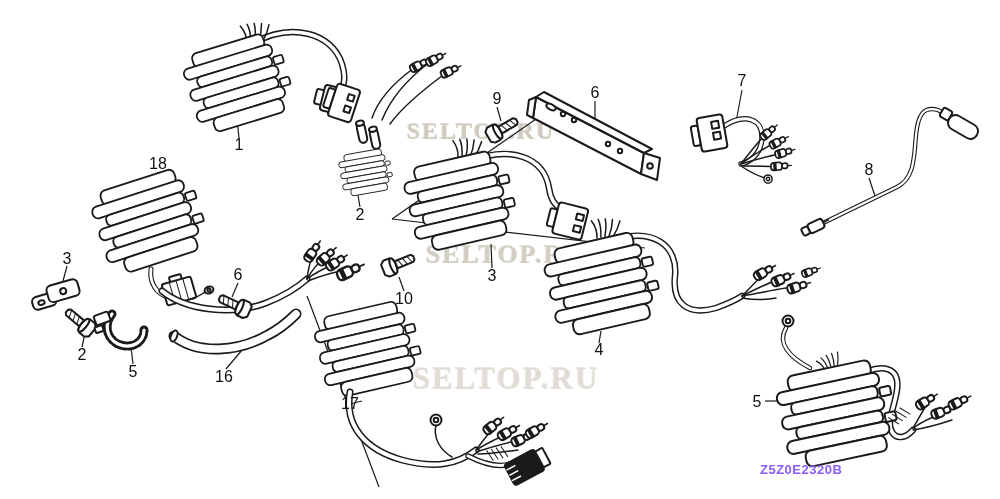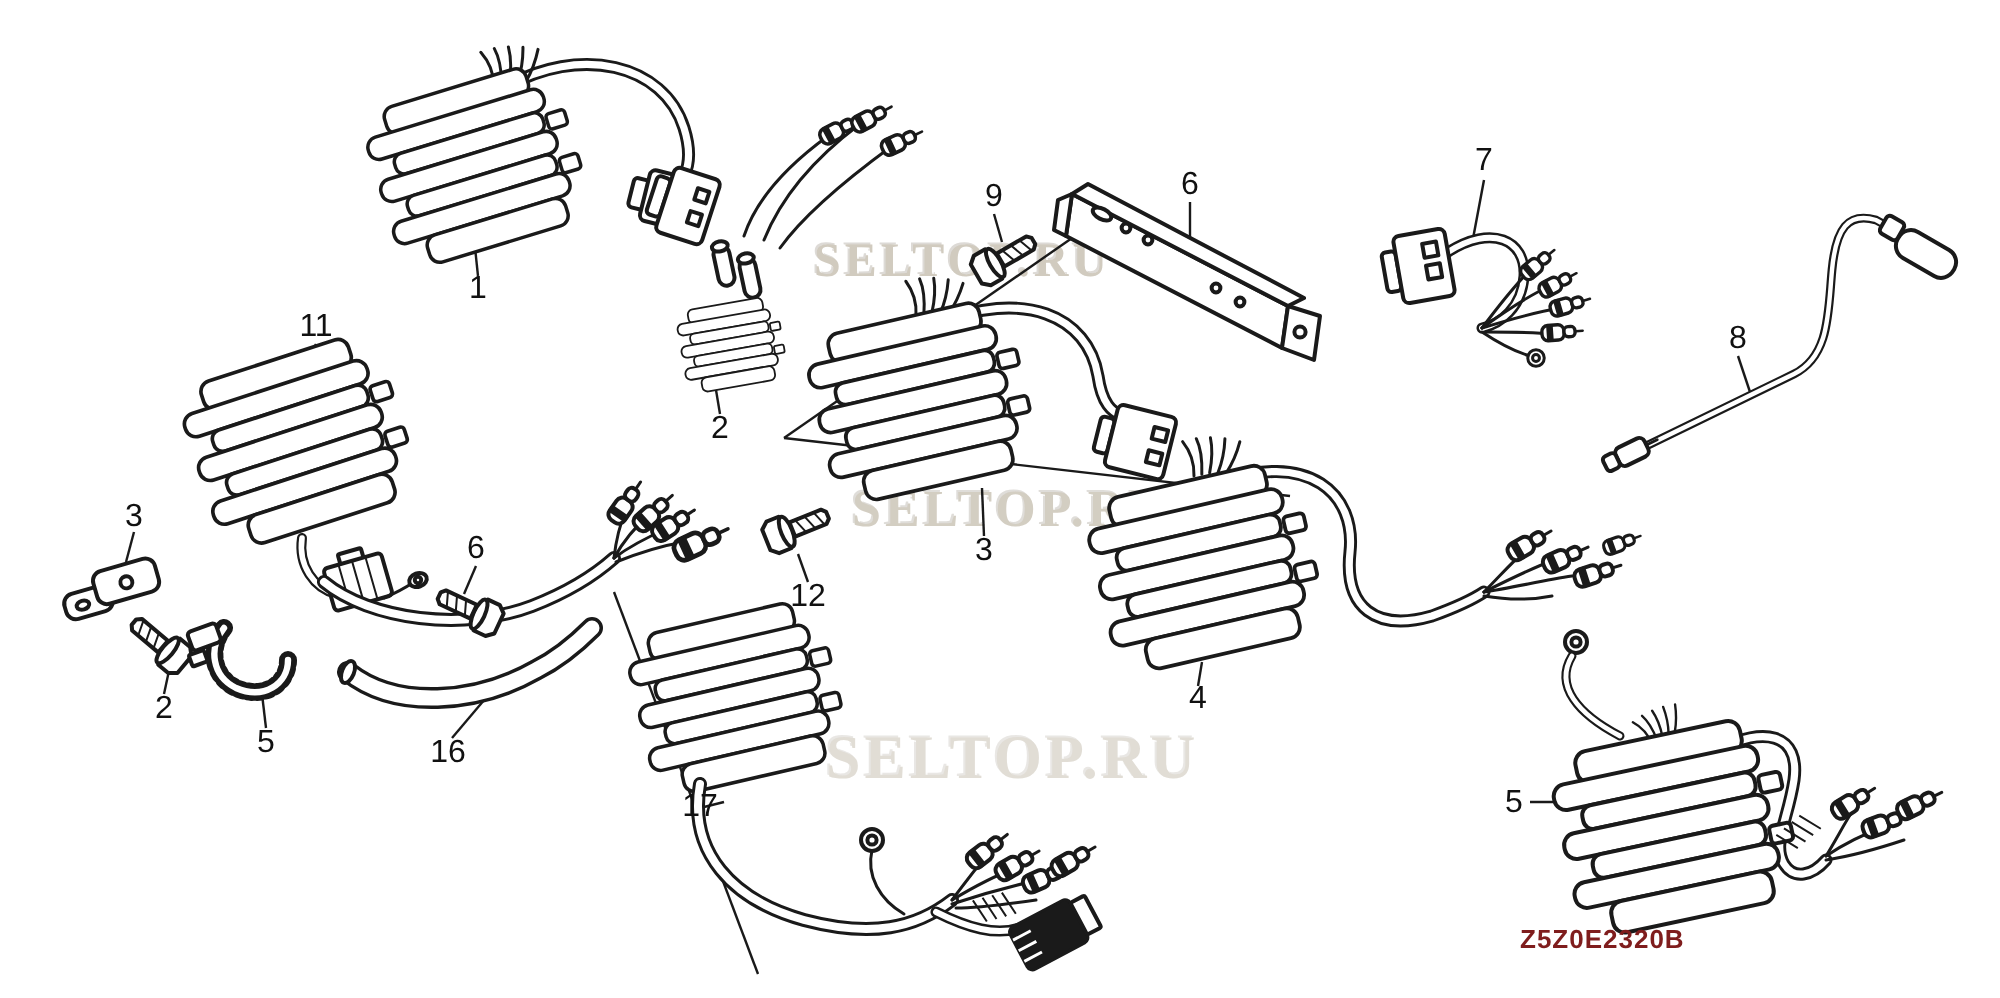--- a/index.html
+++ b/index.html
@@ -14,21 +14,21 @@
   .ld{fill:none;stroke:#1a1a1a;stroke-width:1.2;}
   .thr{fill:none;stroke:#1a1a1a;stroke-width:1;}
   .num{position:absolute;transform:translate(-50%,-50%);font-size:16px;color:#111;
        font-family:"Liberation Sans",sans-serif;white-space:nowrap;}
   .wm{position:absolute;font-family:"Liberation Serif",serif;font-weight:bold;
       color:#c9c2b4;letter-spacing:2px;white-space:nowrap;
       text-shadow:1px 1px 0 rgba(255,255,255,.8),-1px -1px 0 rgba(140,132,118,.35);}
   .wm1{left:407px;top:118px;font-size:24px;opacity:.85;}
   .wm2{left:426px;top:240px;font-size:26px;opacity:.8;}
   .wm3{left:413px;top:361px;font-size:31px;opacity:.55;}
-  .code{position:absolute;left:760px;top:462px;font-size:13px;font-weight:bold;color:#7f1d1d;
+  .code{position:absolute;left:760px;top:462px;font-size:13px;font-weight:bold;color:#8b5cf6;
         letter-spacing:0.5px;}
 </style>
 </head>
 <body>
 
 <div id="stage">
 
   <div class="wm wm1">SELTOP.RU</div>
   <div class="wm wm2">SELTOP.RU</div>
   <div class="wm wm3">SELTOP.RU</div>
@@ -313,22 +313,22 @@
 
   <div class="num" style="left:239px;top:145px">1</div>
   <div class="num" style="left:360px;top:215px">2</div>
   <div class="num" style="left:492px;top:276px">3</div>
   <div class="num" style="left:599px;top:350px">4</div>
   <div class="num" style="left:757px;top:402px">5</div>
   <div class="num" style="left:595px;top:93px">6</div>
   <div class="num" style="left:742px;top:81px">7</div>
   <div class="num" style="left:869px;top:170px">8</div>
   <div class="num" style="left:497px;top:99px">9</div>
-  <div class="num" style="left:404px;top:299px">12</div>
-  <div class="num" style="left:158px;top:164px">11</div>
+  <div class="num" style="left:404px;top:299px">10</div>
+  <div class="num" style="left:158px;top:164px">18</div>
   <div class="num" style="left:67px;top:259px">3</div>
   <div class="num" style="left:82px;top:355px">2</div>
   <div class="num" style="left:133px;top:372px">5</div>
   <div class="num" style="left:224px;top:377px">16</div>
   <div class="num" style="left:238px;top:275px">6</div>
   <div class="num" style="left:350px;top:404px">17</div>
 
   <div class="code">Z5Z0E2320B</div>
 </div>
 

